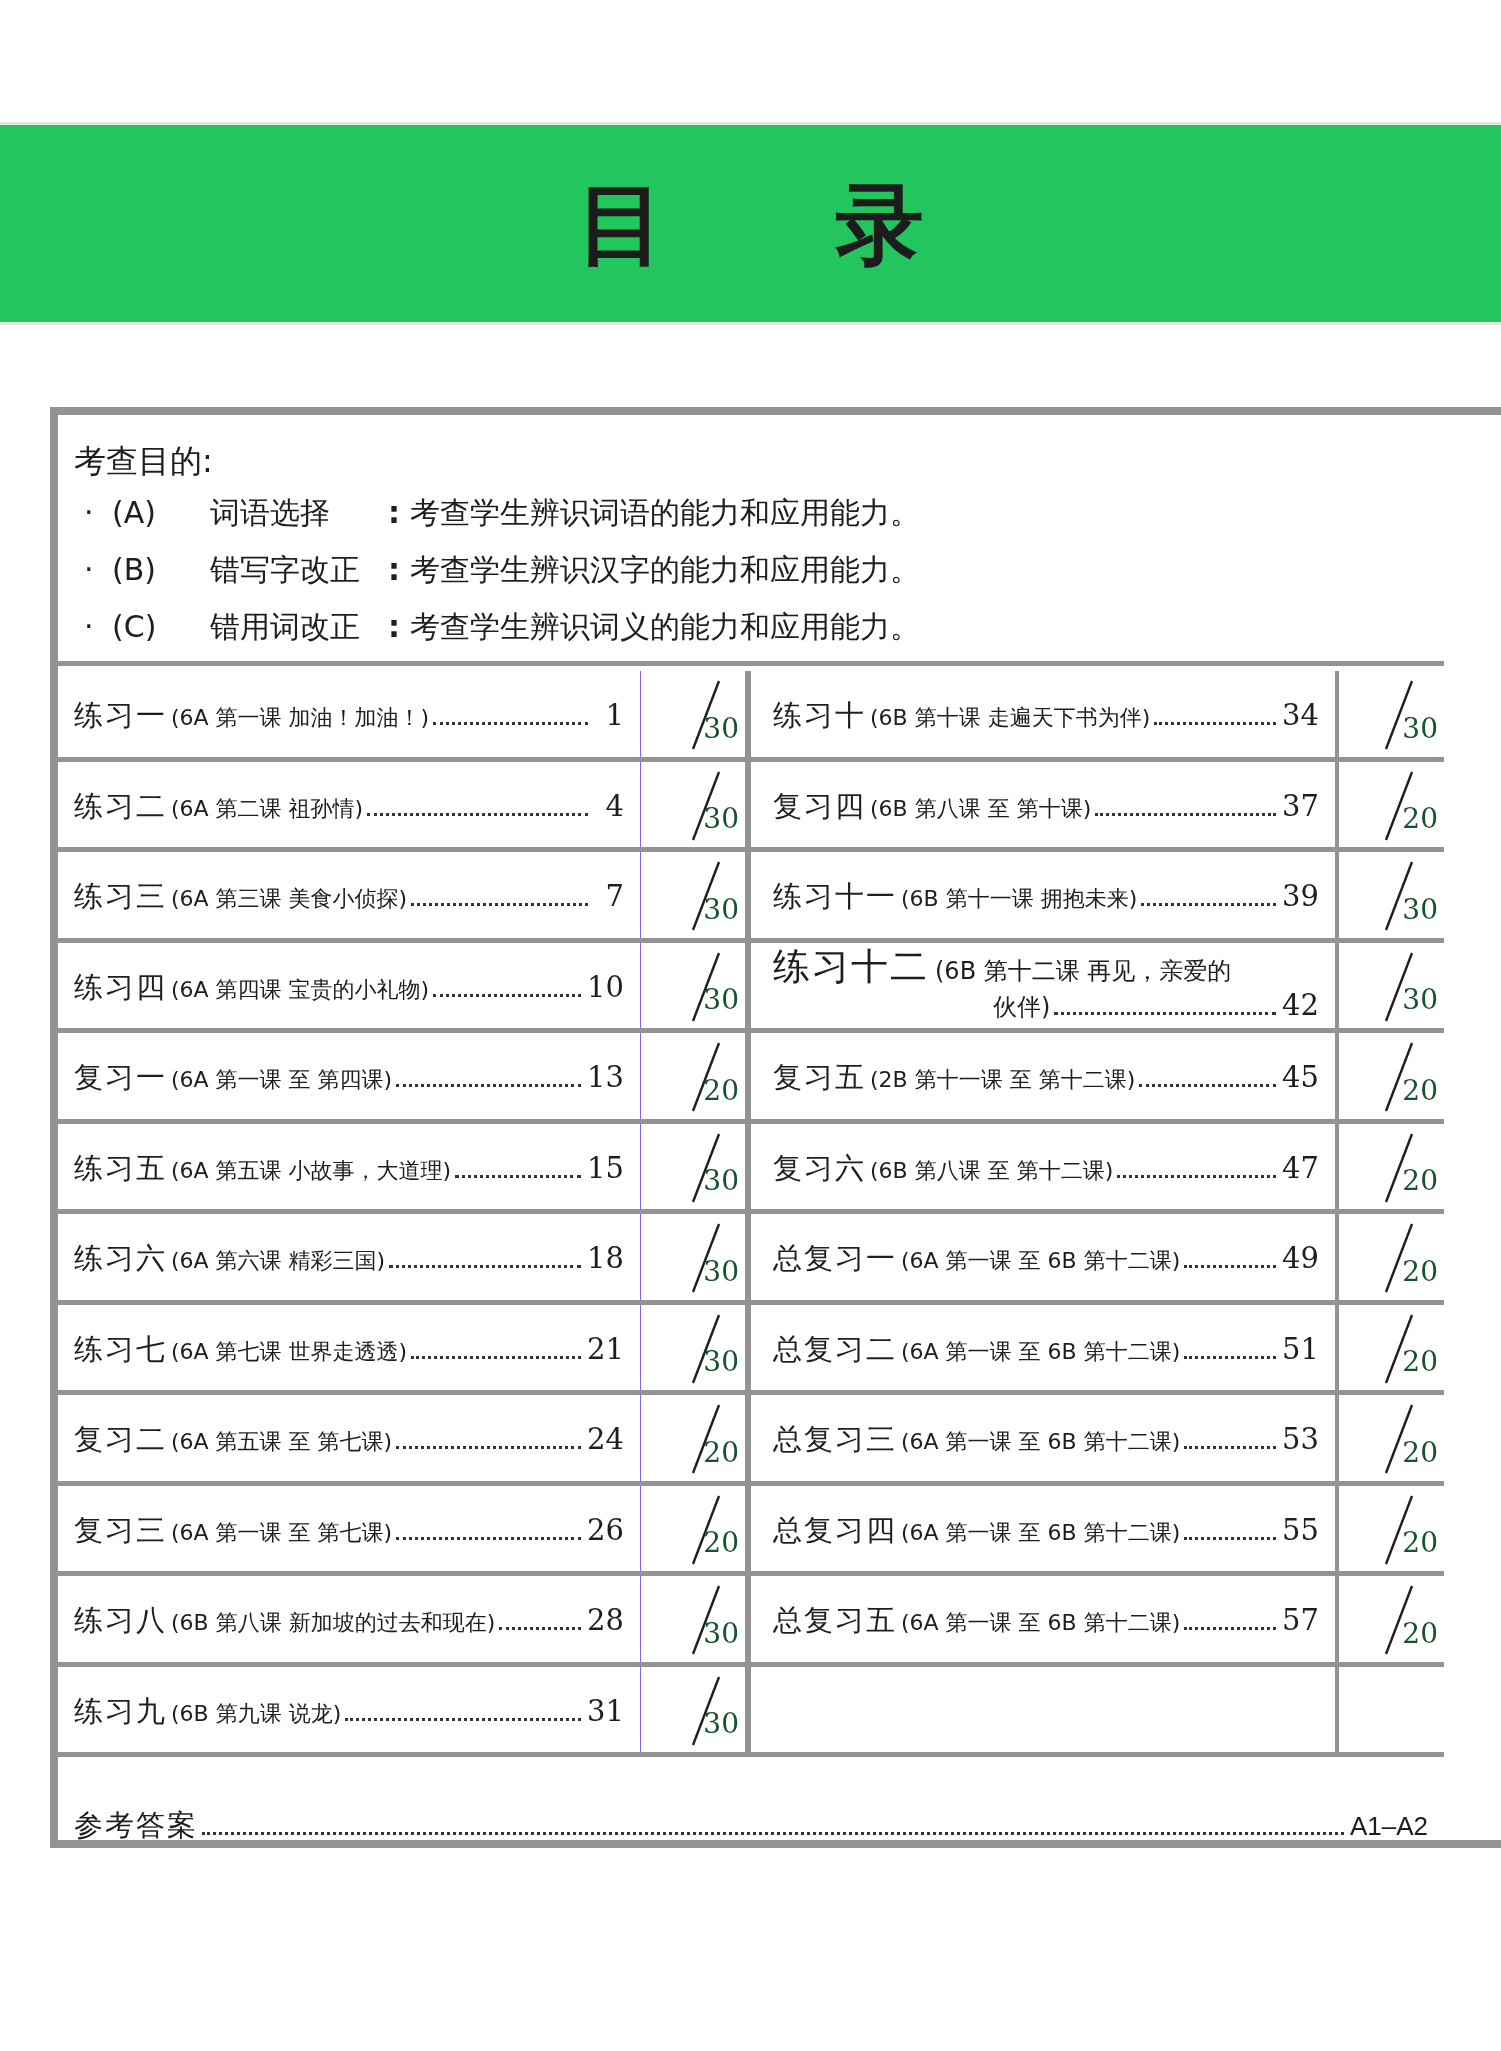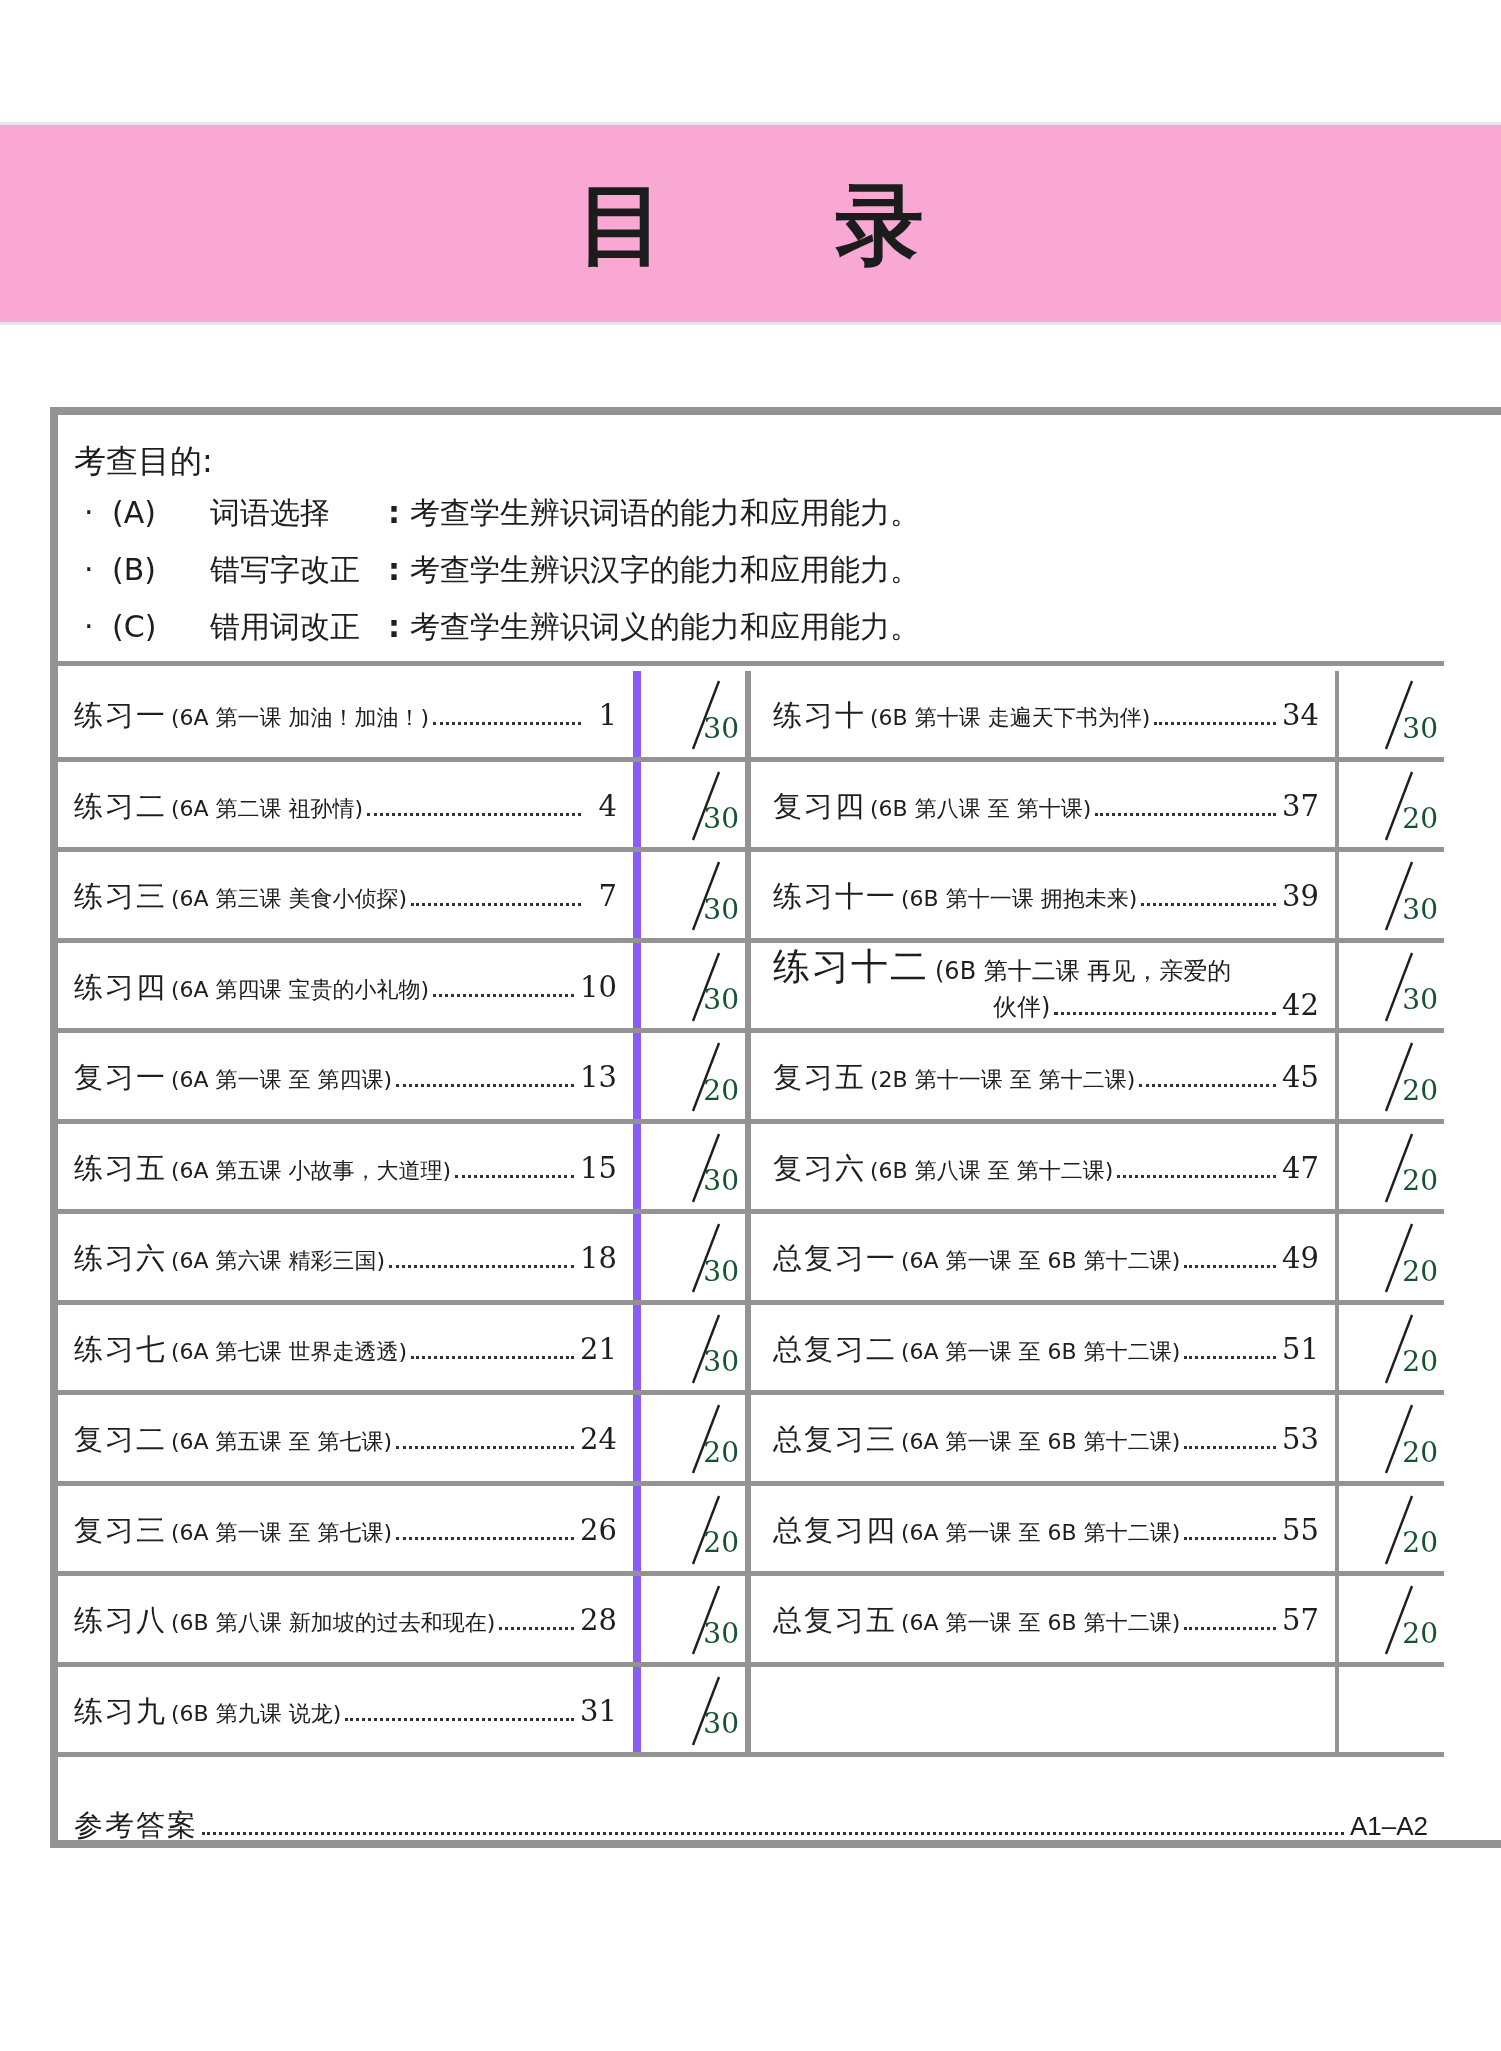--- a/index.html
+++ b/index.html
@@ -8,21 +8,21 @@
       background: #ffffff;
       font-family: "DejaVu Sans", "Liberation Sans", sans-serif;
       color: #1e1e1e;
       overflow: hidden;
       position: relative;
     }
     .header-band {
       position: absolute;
       left: 0; top: 122px;
       width: 1501px; height: 203px;
-      background: #f9a8d4;
+      background: #22c55e;
       border-top: 3px solid #e6e6e6;
       border-bottom: 3px solid #e6e6e6;
     }
     .page-title {
       position: absolute;
       left: 0; width: 1501px;
       top: 50px;
       text-align: center;
       font-size: 88px;
       font-weight: bold;
@@ -68,21 +68,21 @@
       width: 1386px;
     }
     .row {
       position: relative;
       height: 90.5px;
       border-bottom: 5px solid #939393;
     }
     .cell {
       position: absolute; top: 0; bottom: 0;
     }
-    .cell.l-entry { left: 0; width: 583px; border-right: 8px solid #8b5cf6; }
+    .cell.l-entry { left: 0; width: 583px; border-right: 1px solid #8b5cf6; }
     .cell.l-score { left: 587px; width: 106px; border-right: 6px solid #939393; }
     .cell.r-entry { left: 699px; width: 582px; border-right: 4px solid #939393; }
     .cell.r-score { left: 1285px; width: 101px; }
 
     .entry-text {
       position: absolute;
       left: 16px; right: 16px;
       top: 26px;
       white-space: nowrap;
       display: flex;

